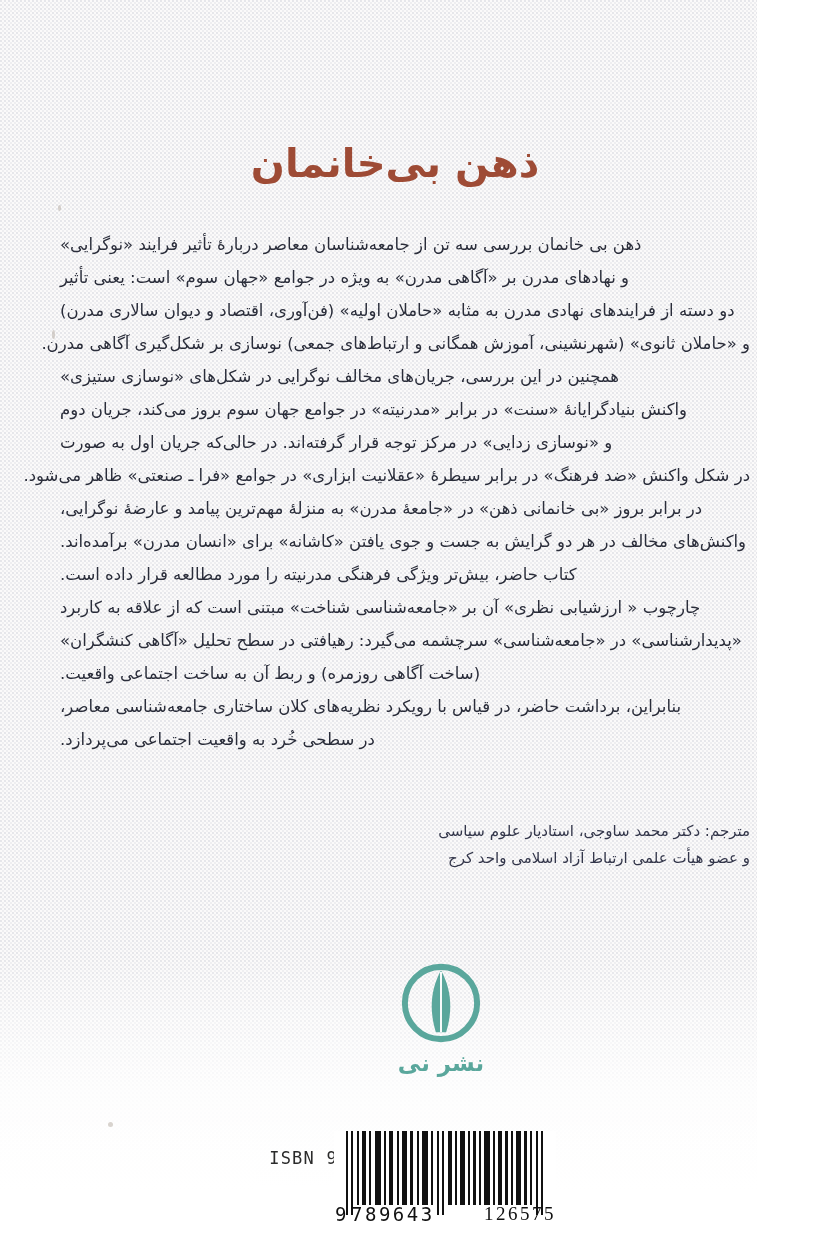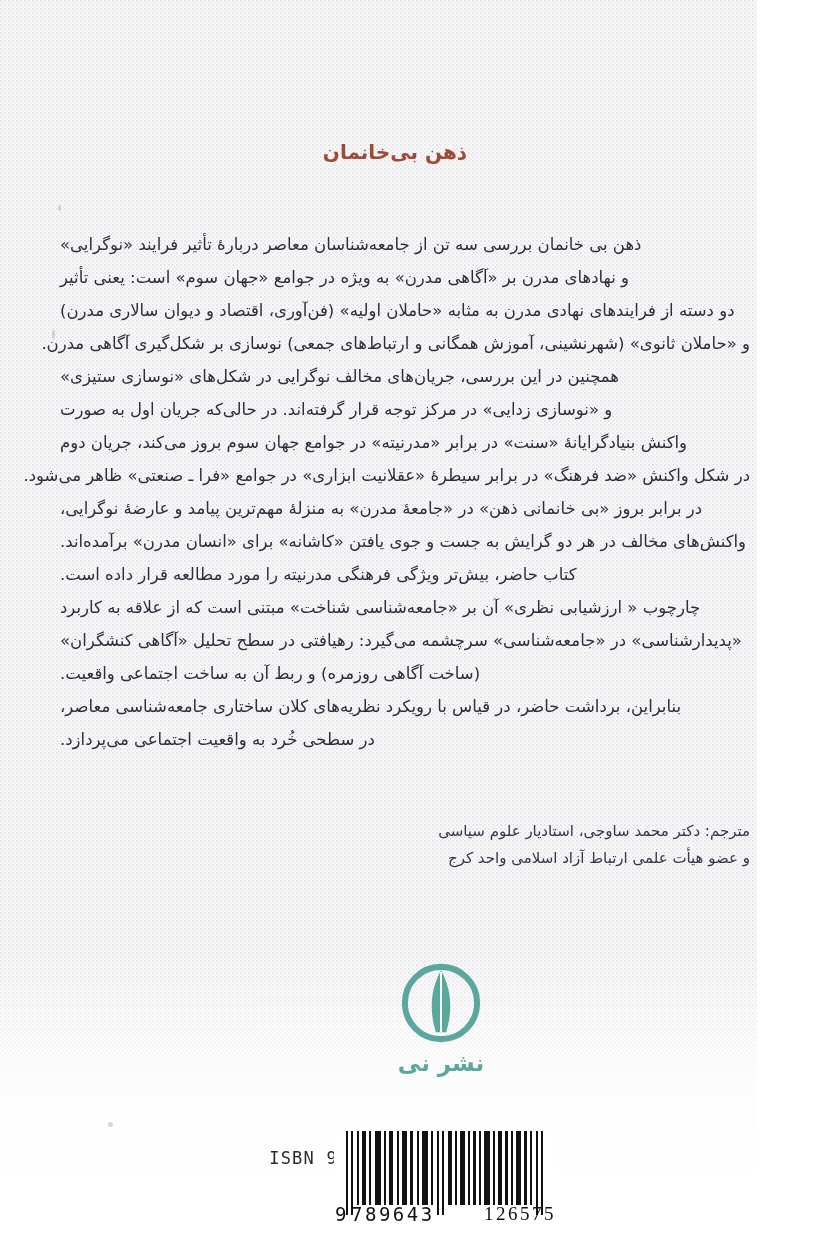--- a/index.html
+++ b/index.html
@@ -55,21 +55,21 @@
     width: 813px;
     height: 1257px;
   }
 
   .title {
     position: absolute;
     top: 140px;
     left: 0;
     width: 790px;
     text-align: center;
-    font-size: 20px;
+    font-size: 40px;
     font-weight: bold;
     color: #9e4b35;
     letter-spacing: 0;
     direction: rtl;
   }
 
   .blurb {
     position: absolute;
     top: 228px;
     right: 63px;
@@ -212,22 +212,22 @@
   <div class="content">
 
     <div class="title">ذهن بی‌خانمان</div>
 
     <div class="blurb">
       <span class="ln">ذهن بی خانمان بررسی سه تن از جامعه‌شناسان معاصر دربارهٔ تأثیر فرایند «نوگرایی»</span>
       <span class="ln">و نهادهای مدرن بر «آگاهی مدرن» به ویژه در جوامع «جهان سوم» است: یعنی تأثیر</span>
       <span class="ln">دو دسته از فرایندهای نهادی مدرن به مثابه «حاملان اولیه» (فن‌آوری، اقتصاد و دیوان سالاری مدرن)</span>
       <span class="ln">و «حاملان ثانوی» (شهرنشینی، آموزش همگانی و ارتباط‌های جمعی) نوسازی بر شکل‌گیری آگاهی مدرن.</span>
       <span class="ln">همچنین در این بررسی، جریان‌های مخالف نوگرایی در شکل‌های «نوسازی ستیزی»</span>
+      <span class="ln">واکنش بنیادگرایانهٔ «سنت» در برابر «مدرنیته» در جوامع جهان سوم بروز می‌کند، جریان دوم</span>
       <span class="ln">و «نوسازی زدایی» در مرکز توجه قرار گرفته‌اند. در حالی‌که جریان اول به صورت</span>
-      <span class="ln">واکنش بنیادگرایانهٔ «سنت» در برابر «مدرنیته» در جوامع جهان سوم بروز می‌کند، جریان دوم</span>
       <span class="ln">در شکل واکنش «ضد فرهنگ» در برابر سیطرهٔ «عقلانیت ابزاری» در جوامع «فرا ـ صنعتی» ظاهر می‌شود.</span>
       <span class="ln">در برابر بروز «بی خانمانی ذهن» در «جامعهٔ مدرن» به منزلهٔ مهم‌ترین پیامد و عارضهٔ نوگرایی،</span>
       <span class="ln">واکنش‌های مخالف در هر دو گرایش به جست و جوی یافتن «کاشانه» برای «انسان مدرن» برآمده‌اند.</span>
       <span class="ln">کتاب حاضر، بیش‌تر ویژگی فرهنگی مدرنیته را مورد مطالعه قرار داده است.</span>
       <span class="ln">چارچوب « ارزشیابی نظری» آن بر «جامعه‌شناسی شناخت» مبتنی است که از علاقه به کاربرد</span>
       <span class="ln">«پدیدارشناسی» در «جامعه‌شناسی» سرچشمه می‌گیرد: رهیافتی در سطح تحلیل «آگاهی کنشگران»</span>
       <span class="ln">(ساخت آگاهی روزمره) و ربط آن به ساخت اجتماعی واقعیت.</span>
       <span class="ln">بنابراین، برداشت حاضر، در قیاس با رویکرد نظریه‌های کلان ساختاری جامعه‌شناسی معاصر،</span>
       <span class="ln">در سطحی خُرد به واقعیت اجتماعی می‌پردازد.</span>
     </div>

